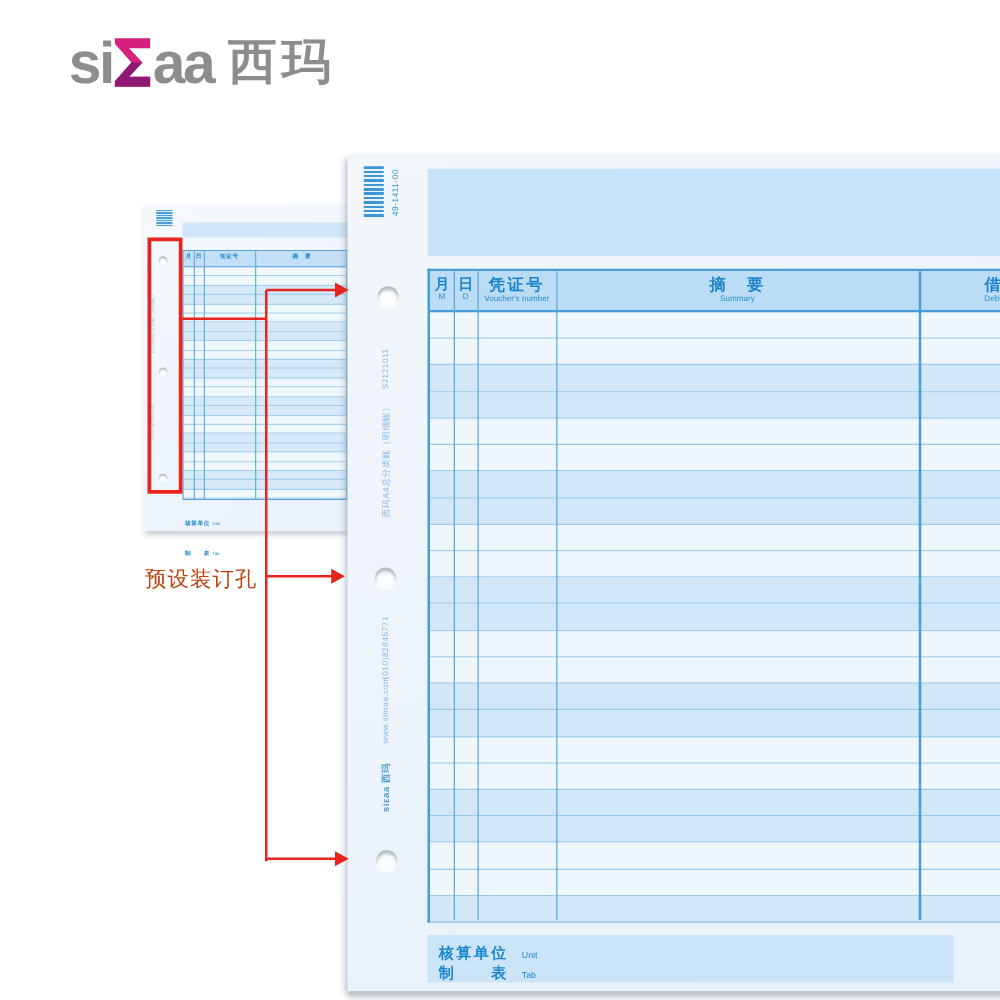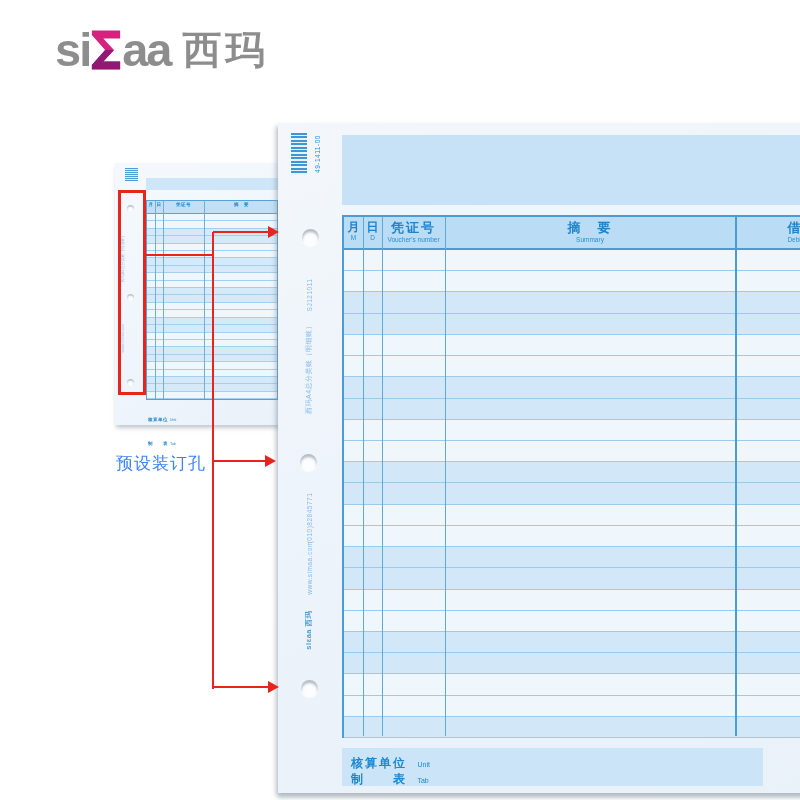--- a/index.html
+++ b/index.html
@@ -79,21 +79,21 @@
   .mf-en{font-size:3.5px;margin-left:2px;}
   .mini-vtext{position:absolute;transform:translate(-50%,-50%) rotate(-90deg);white-space:nowrap;
     color:#9cc5e8;font-size:4px;}
 
   
   .rbox{left:118px;top:190px;width:28px;height:205px;border:3px solid #e8241f;
     box-sizing:border-box;z-index:60;background:transparent;}
   .rline{background:#e8241f;z-index:60;}
   .ahead{width:0;height:0;border-top:6px solid transparent;border-bottom:6px solid transparent;
     border-left:11px solid #e8241f;z-index:60;}
-  .rlabel{left:116px;top:452px;color:#3b82f6;font-size:17px;letter-spacing:1px;z-index:60;}
+  .rlabel{left:116px;top:452px;color:#c2410c;font-size:17px;letter-spacing:1px;z-index:60;}
 </style>
 </head>
 <body>
 
 <div class="canvas">
 
   <div class="abs logo">
     <span class="logo-txt">si</span>
     <svg class="logo-sigma" viewBox="0 0 34 44">
       <defs>

